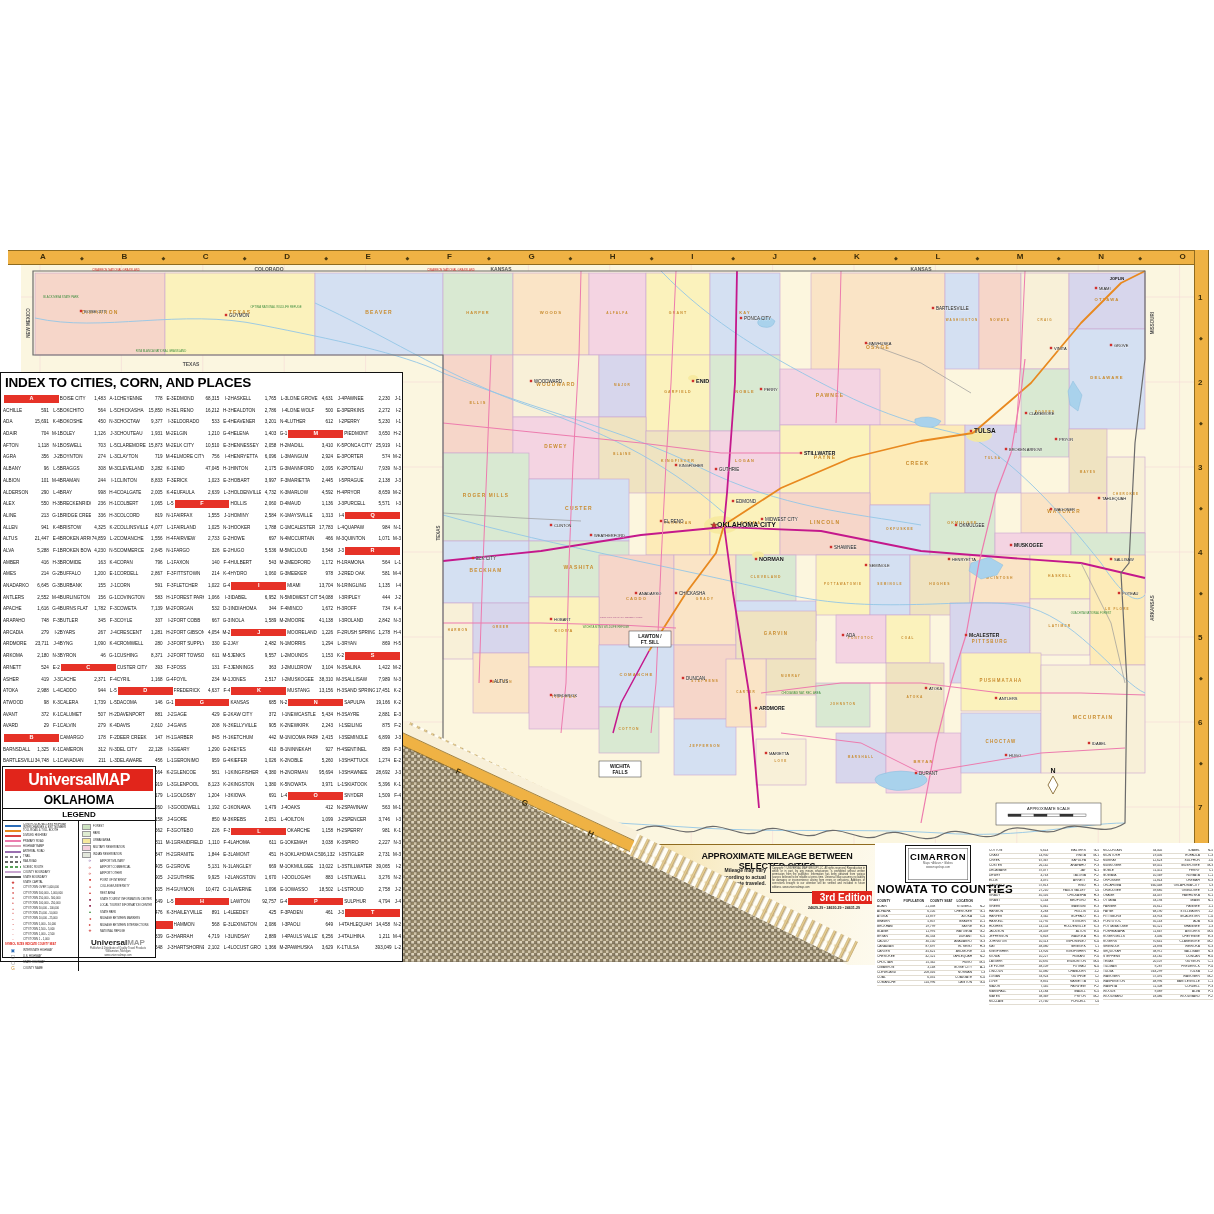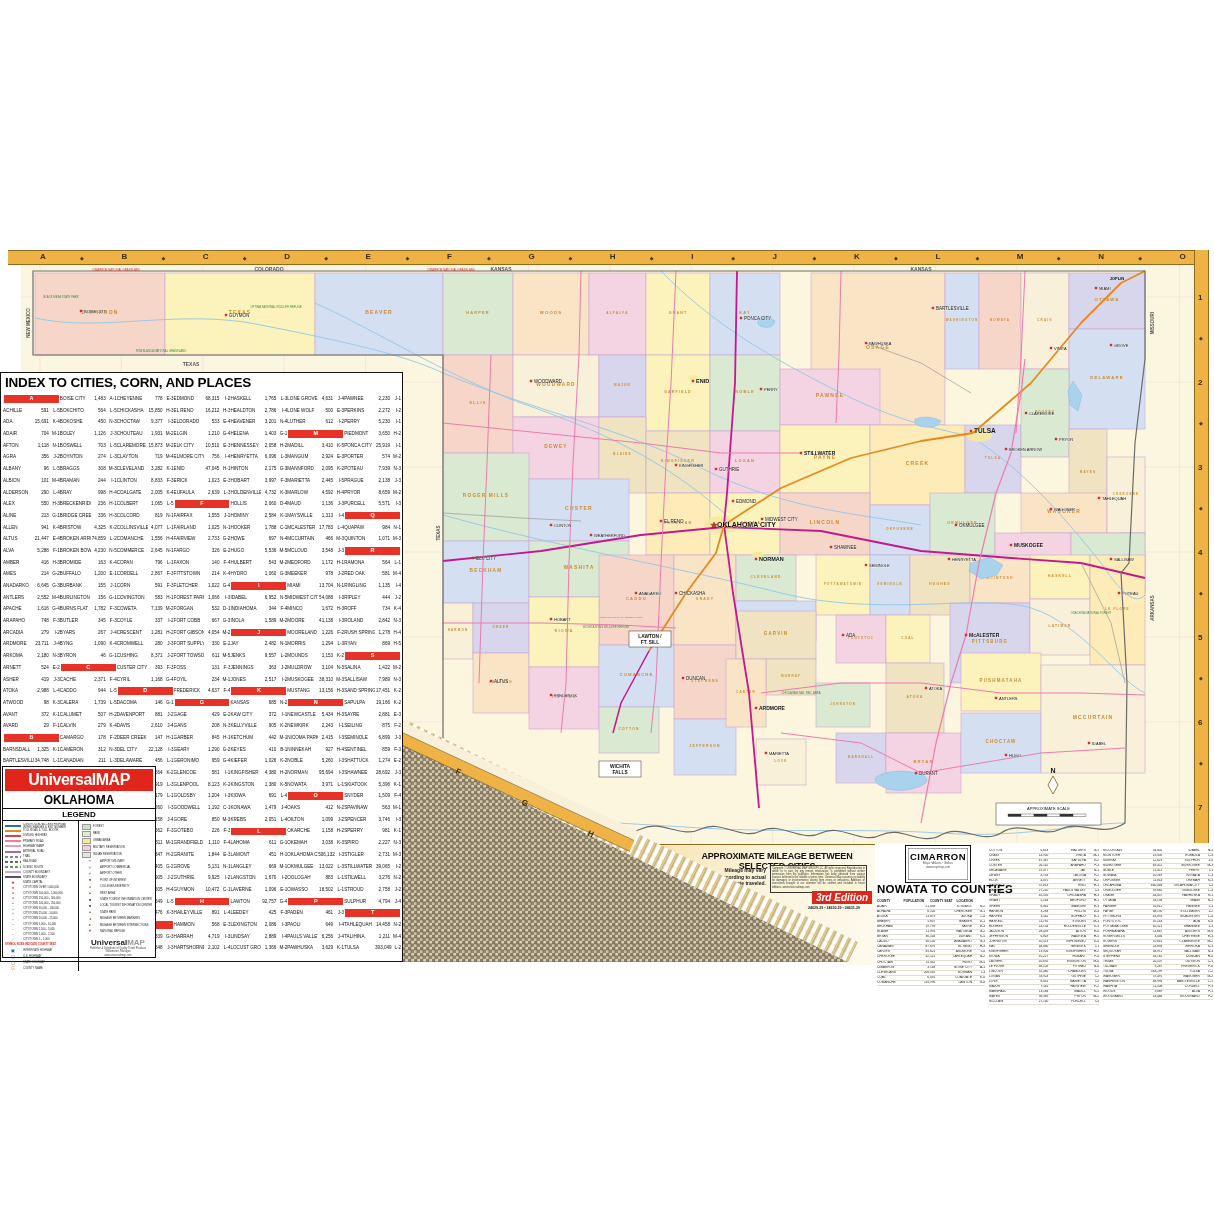--- a/index.html
+++ b/index.html
@@ -22,21 +22,21 @@
   #mileage-panel{position:absolute;left:600px;top:845px;width:275px;height:120px;z-index:20;
      background:linear-gradient(100deg,#EEC473 0%,#F7E7B9 26%,#FBF3DA 55%,#FDFAEE 100%);
      clip-path:polygon(7% 0,100% 0,100% 100%,90% 100%);}
   #mileage-head{position:absolute;left:84px;top:6px;width:186px;text-align:center;
      font-size:9px;font-weight:bold;color:#111;letter-spacing:-0.2px;}
   #mileage-note{position:absolute;left:116px;top:22px;width:50px;text-align:right;
      font-size:5px;font-weight:bold;line-height:6.5px;color:#222;}
   #copyright-box{position:absolute;left:170px;top:20px;width:93px;height:24px;border:0.5px solid #333;
      background:#FBF3D6;font-size:2.6px;line-height:3.1px;color:#333;padding:1px;overflow:hidden;text-align:justify;}
   #edition-badge{position:absolute;left:212px;top:46px;width:60px;height:13px;background:#E1251B;
-     color:#fff;font-size:10px;font-weight:bold;font-style:italic;text-align:center;line-height:13px;}
+     color:#fff;font-size:10px;font-weight:bold;text-align:right;line-height:13px;}
   #edition-skus{position:absolute;left:196px;top:61px;width:76px;text-align:center;font-size:3.6px;font-weight:bold;color:#222;}
   
   #county-panel{position:absolute;left:875px;top:843px;width:339px;height:140px;background:#fff;z-index:20;}
   #mapshop-box{position:absolute;left:30px;top:2px;width:64px;height:36px;border:1px solid #111;
      box-shadow:inset 0 0 0 2px #fff, inset 0 0 0 2.5px #555;text-align:center;}
   #mapshop-name{font-size:9.5px;font-weight:bold;letter-spacing:0.5px;margin-top:5px;color:#000;}
   .mapshop-line{font-size:2.8px;color:#555;line-height:3.6px;}
   #county-title{position:absolute;left:2px;top:40px;font-size:11.5px;font-weight:bold;color:#000;letter-spacing:0.3px;}
   #county-headers{position:absolute;left:2px;top:56px;width:106px;display:flex;font-size:3.2px;font-weight:bold;color:#222;}
   #county-headers span{flex:1;}

